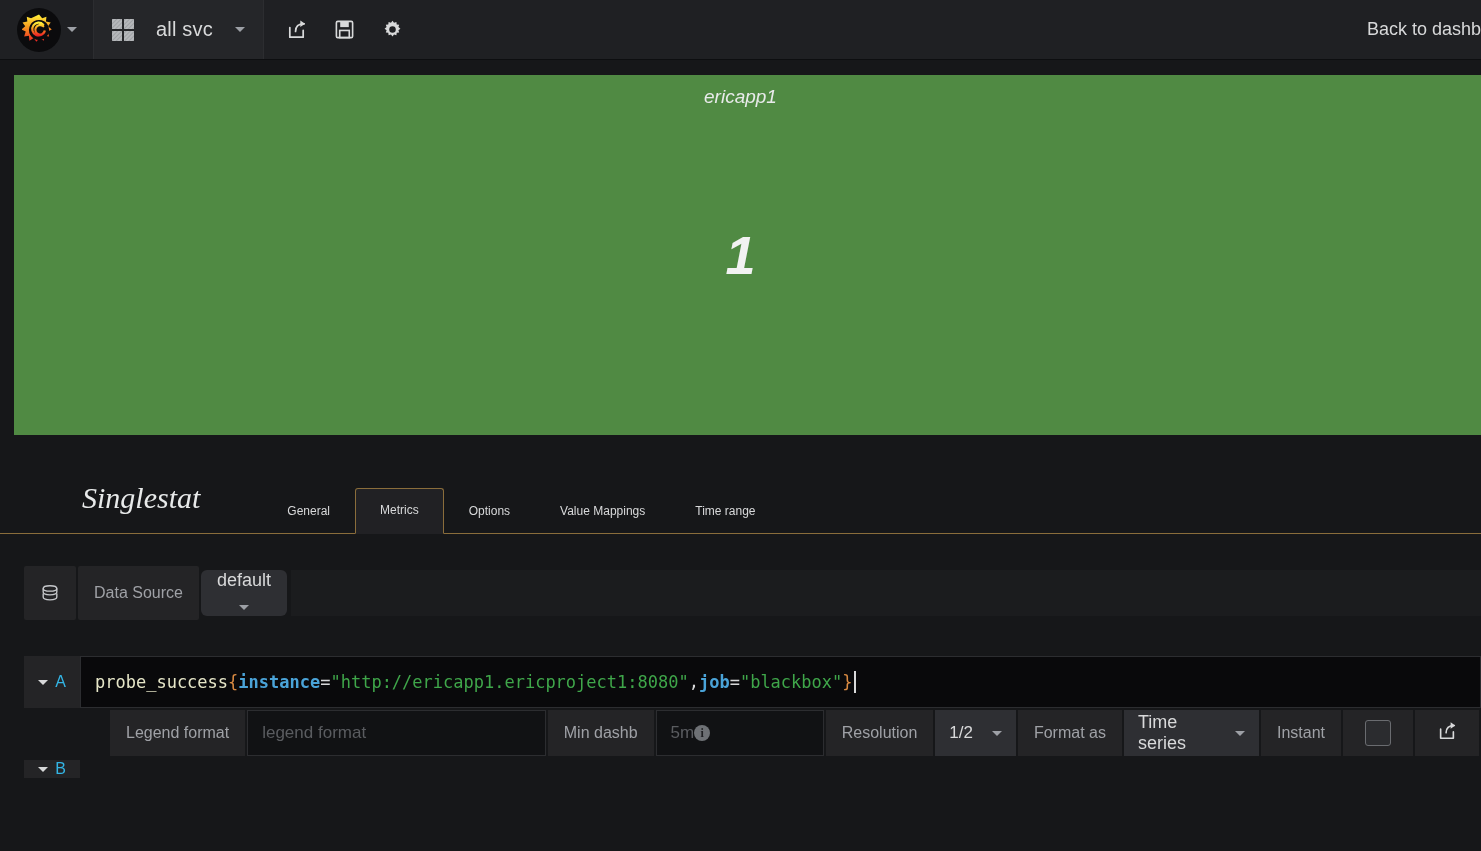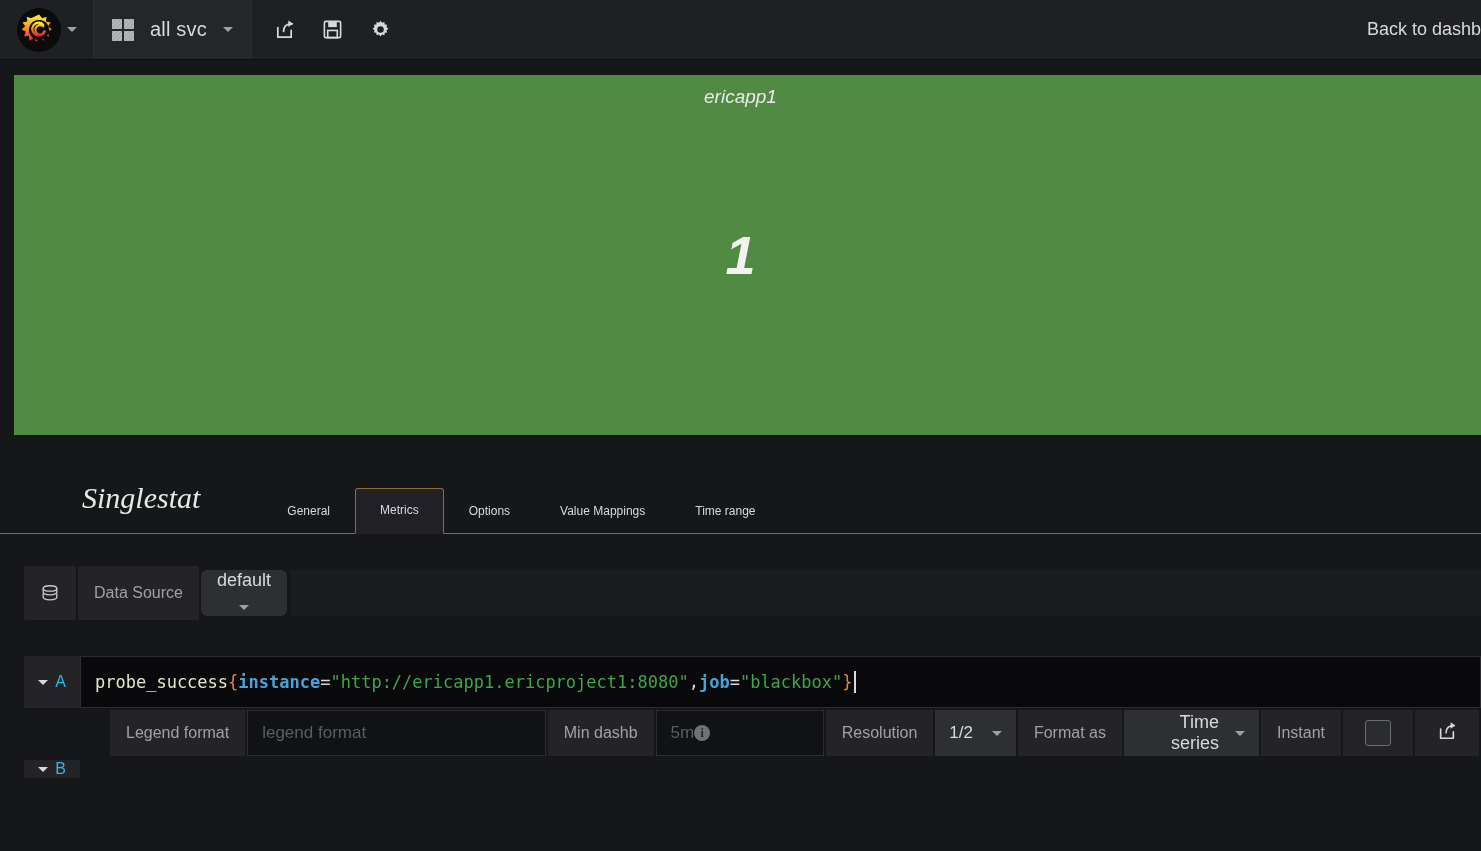--- a/index.html
+++ b/index.html
@@ -41,21 +41,21 @@
   .caret-down {
     width: 0; height: 0;
     border-left: 5px solid transparent;
     border-right: 5px solid transparent;
     border-top: 5px solid #9da0a6;
     display: inline-block;
   }
   .nav-dash-cell {
     display: flex;
     align-items: center;
-    gap: 16px;
+    gap: 22px;
     padding: 0 18px;
     border-right: 1px solid #2c2d30;
     background: #252629;
   }
   .dash-grid-icon {
     width: 22px; height: 22px;
     display: block;
     flex: none;
   }
   .nav-dash-title {
@@ -309,21 +309,21 @@
     font-size: 17px;
     height: 46px;
     display: flex;
     align-items: center;
     justify-content: space-between;
     padding: 0 14px;
     cursor: pointer;
     gap: 16px;
   }
   .opt-select.res { width: 82px; }
-  .opt-select.fmt { width: 138px; font-size: 18px; text-align: right; }
+  .opt-select.fmt { width: 138px; font-size: 18px; }
   .opt-cell {
     background: #242426;
     height: 46px;
     display: flex; align-items: center; justify-content: center;
     padding: 0 22px;
   }
   .gf-checkbox {
     width: 26px; height: 26px;
     border: 1px solid #6a6c70;
     border-radius: 3px;

